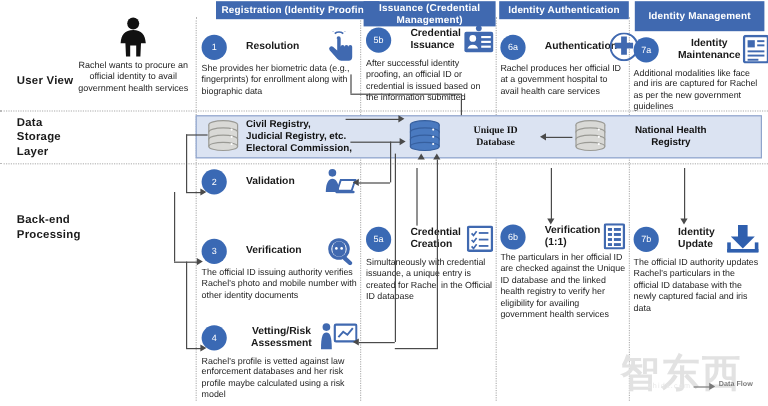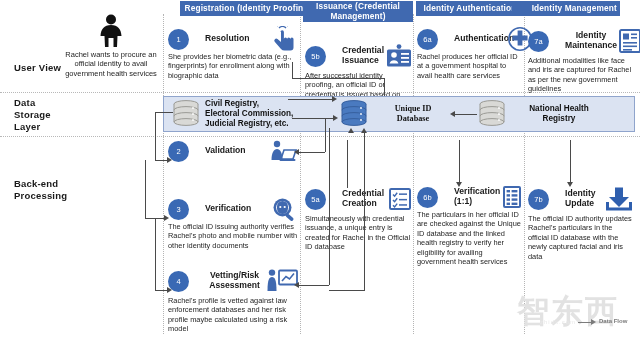--- a/index.html
+++ b/index.html
@@ -193,40 +193,40 @@
 
   <div class="colhead" style="left:164px; top:1px; width:136px; height:15px;margin-left:16px;">
     <span>Registration (Identity Proofing)</span>
   </div>
   <div class="colhead" style="left:303px; top:1px; width:110px; height:21px;">
     <span>Issuance (Credential Management)</span>
   </div>
   <div class="colhead" style="left:416px; top:1px; width:108px; height:15px;">
     <span>Identity Authentication</span>
   </div>
-  <div class="colhead" style="left:512px; top:1px; width:108px; height:15px;justify-content:flex-end;">
+  <div class="colhead" style="left:529px; top:1px; width:108px; height:25px;">
     <span>Identity Management</span>
   </div>
 
   <div class="step" style="left:168px; top:28px; width:130px;">
     <div class="step-head">
       <div class="badge">1</div>
       <div class="step-title">Resolution</div>
       <div class="step-icon">
         <svg width="30" height="26" viewBox="0 0 30 26">
           <path d="M11 2 a5 5 0 0 1 7 0" fill="none" stroke="#4069b0" stroke-width="1.4"></path>
           <path d="M9 0 a8 8 0 0 1 11 0" fill="none" stroke="#4069b0" stroke-width="1.4"></path>
           <path d="M13 6 v10 l-3.5 -3 a2 2 0 0 0 -2.8 2.8 L13 23 a5 5 0 0 0 3.5 1.6 h6 a3 3 0 0 0 3 -3 V13 a1.6 1.6 0 0 0 -3.2 0 a1.6 1.6 0 0 0 -3.2 0 a1.6 1.6 0 0 0 -3.2 0 V6 a1.7 1.7 0 0 0 -3.4 0 Z" fill="#4069b0"></path>
         </svg>
       </div>
     </div>
     <div class="step-body">She provides her biometric data (e.g., fingerprints) for enrollment along with biographic data</div>
   </div>
 
-  <div class="step" style="left:305px; top:43px; width:106px;">
+  <div class="step" style="left:305px; top:20px; width:106px;">
     <div class="step-head" style="height:26px;">
       <div class="badge">5b</div>
       <div class="step-title">Credential Issuance</div>
       <div class="step-icon">
         <svg width="26" height="24" viewBox="0 0 26 24">
           <circle cx="13" cy="2.6" r="2.4" fill="#4069b0"></circle>
           <rect x="1" y="5.5" width="24" height="17" rx="1.6" fill="#4069b0"></rect>
           <circle cx="8" cy="11" r="2.8" fill="#fff"></circle>
           <path d="M3.6 19.5 a4.6 4.6 0 0 1 8.8 0 Z" fill="#fff"></path>
           <rect x="15" y="9" width="8" height="1.8" fill="#fff"></rect>
@@ -284,22 +284,22 @@
       <ellipse cx="14" cy="22" rx="12" ry="3.4" fill="#d9d9d6" stroke="#9a9a95" stroke-width="1"></ellipse>
       <line x1="2" y1="4" x2="2" y2="22" stroke="#9a9a95" stroke-width="1"></line>
       <line x1="26" y1="4" x2="26" y2="22" stroke="#9a9a95" stroke-width="1"></line>
       <circle cx="21" cy="8" r="0.9" fill="#fff"></circle>
       <circle cx="21" cy="14" r="0.9" fill="#fff"></circle>
       <circle cx="21" cy="20" r="0.9" fill="#fff"></circle>
     </svg>
   </div>
   <div class="dblabel" style="left:205px; top:99px; width:120px;">
     <div>Civil Registry,</div>
+    <div>Judicial Registry, etc.</div>
     <div>Electoral Commission,</div>
-    <div>Judicial Registry, etc.</div>
   </div>
 
   <div class="cyl" style="left:340px; top:100px;">
     <svg width="28" height="28" viewBox="0 0 28 28">
       <ellipse cx="14" cy="4" rx="12" ry="3.4" fill="#4a7ac0" stroke="#365f9e" stroke-width="1"></ellipse>
       <rect x="2" y="4" width="24" height="6" fill="#4a7ac0"></rect>
       <ellipse cx="14" cy="10" rx="12" ry="3.4" fill="#4a7ac0" stroke="#365f9e" stroke-width="1"></ellipse>
       <rect x="2" y="10" width="24" height="6" fill="#4a7ac0"></rect>
       <ellipse cx="14" cy="16" rx="12" ry="3.4" fill="#4a7ac0" stroke="#365f9e" stroke-width="1"></ellipse>
       <rect x="2" y="16" width="24" height="6" fill="#4a7ac0"></rect>

